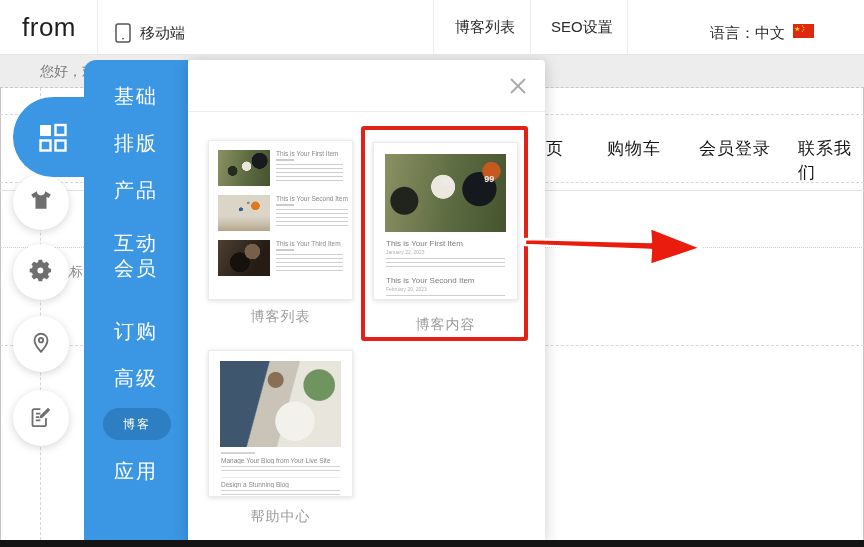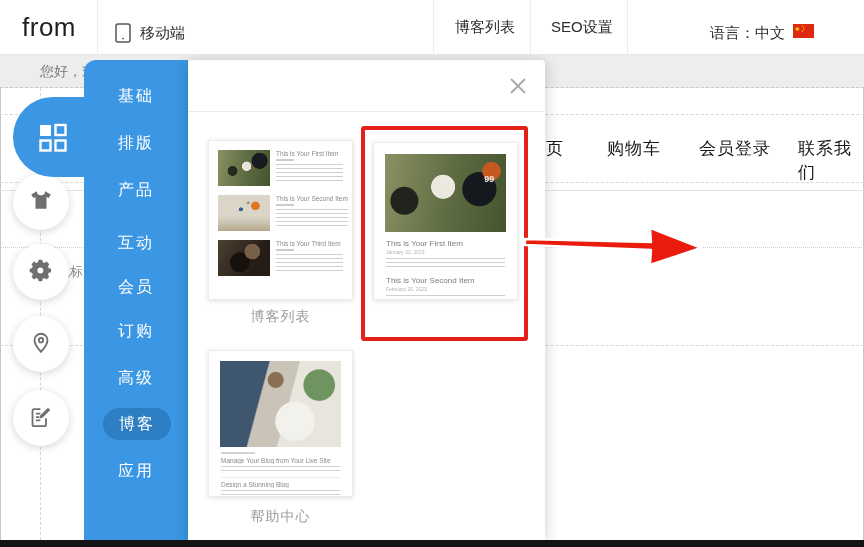--- a/index.html
+++ b/index.html
@@ -39,23 +39,23 @@
   .cursor-frag{ position:absolute; left:70px; top:149px; z-index:3; }
   .untitled{ position:absolute; left:57px; top:263px; font-size:13px; color:#8b8b8b; z-index:2; white-space:nowrap;}
 
   
   .active-blob{ position:absolute; left:13px; top:97px; width:100px; height:80px; background:#3b97e3;
     border-radius:40px 0 0 40px; z-index:5; }
   .blob-icon{ position:absolute; left:17px; top:17px; }
   .menu-panel{ position:absolute; left:84px; top:60px; width:104px; height:481px; background:#3b97e3;
     border-radius:12px 0 0 0; z-index:6; }
   .mi{ position:absolute; left:0; width:104px; height:22px; line-height:22px; text-align:center;
-    color:#fff; font-size:16px; letter-spacing:2px; cursor:pointer; }
+    color:#fff; font-size:20px; letter-spacing:2px; cursor:pointer; }
   .mi-active{ position:absolute; left:19px; width:68px; height:32px; line-height:32px; text-align:center;
-    background:#2d7ec2; border-radius:16px; color:#fff; font-size:16px; letter-spacing:2px; cursor:pointer; }
+    background:#2d7ec2; border-radius:16px; color:#fff; font-size:12px; letter-spacing:2px; cursor:pointer; }
 
   
   .modal{ position:absolute; left:188px; top:60px; width:357px; height:481px; background:#fff;
     border-radius:4px 4px 0 0; box-shadow:0 2px 16px rgba(0,0,0,.20); z-index:10; }
   .modal-header{ position:absolute; left:0; top:0; width:357px; height:52px; border-bottom:1px solid #ececec; }
   .modal-close{ position:absolute; right:16px; top:15px; width:22px; height:22px; cursor:pointer; }
   .thumb-card{ position:absolute; width:145px; background:#fff; border:1px solid #ececec;
     box-shadow:0 1px 5px rgba(0,0,0,.13); cursor:pointer; overflow:hidden; }
   .thumb-label{ position:absolute; width:145px; text-align:center; font-size:14px; color:#9b9b9b; letter-spacing:1px; }
 
@@ -201,21 +201,21 @@
         <rect x="10.5" y="26.5" width="10" height="10" fill="none" stroke="#fff" stroke-width="2.4"></rect>
         <rect x="25.5" y="26.5" width="10" height="10" fill="none" stroke="#fff" stroke-width="2.4"></rect>
       </svg>
     </span>
   </div>
   <div class="menu-panel">
     <div class="mi" style="top:25px;">基础</div>
     <div class="mi" style="top:119px;">产品</div>
     <div class="mi" style="top:72px;">排版</div>
     <div class="mi" style="top:172px;">互动</div>
-    <div class="mi" style="top:216px;">会员</div>
+    <div class="mi" style="top:197px;">会员</div>
     <div class="mi" style="top:260px;">订购</div>
     <div class="mi" style="top:307px;">高级</div>
     <div class="mi-active" style="top:348px;">博客</div>
     <div class="mi" style="top:400px;">应用</div>
   </div>
 
   <div class="modal">
     <div class="modal-header">
       <span class="modal-close">
         <svg width="22" height="22" viewBox="0 0 22 22" stroke="#a9a9a9" stroke-width="1.8">
@@ -260,20 +260,21 @@
       </div>
       <div class="bc-body">
         <div class="bc-title">This is Your First Item</div>
         <div class="bc-date">January 22, 2023</div>
         <div class="bc-lines"></div>
         <div class="bc-title">This is Your Second Item</div>
         <div class="bc-date">February 20, 2023</div>
         <div class="bc-lines"></div>
       </div>
     </div>
+    <div class="thumb-label" style="left:185px; top:256px;">博客内容</div>
 
     <div class="thumb-card" style="left:20px; top:290px; height:147px;">
       <div class="img-help"></div>
       <div class="hc-body">
         <div class="hc-meta"></div>
         <div class="hc-title">Manage Your Blog from Your Live Site</div>
         <div class="hc-lines"></div>
         <div class="hc-div"></div>
         <div class="hc-title">Design a Stunning Blog</div>
         <div class="hc-lines"></div>

